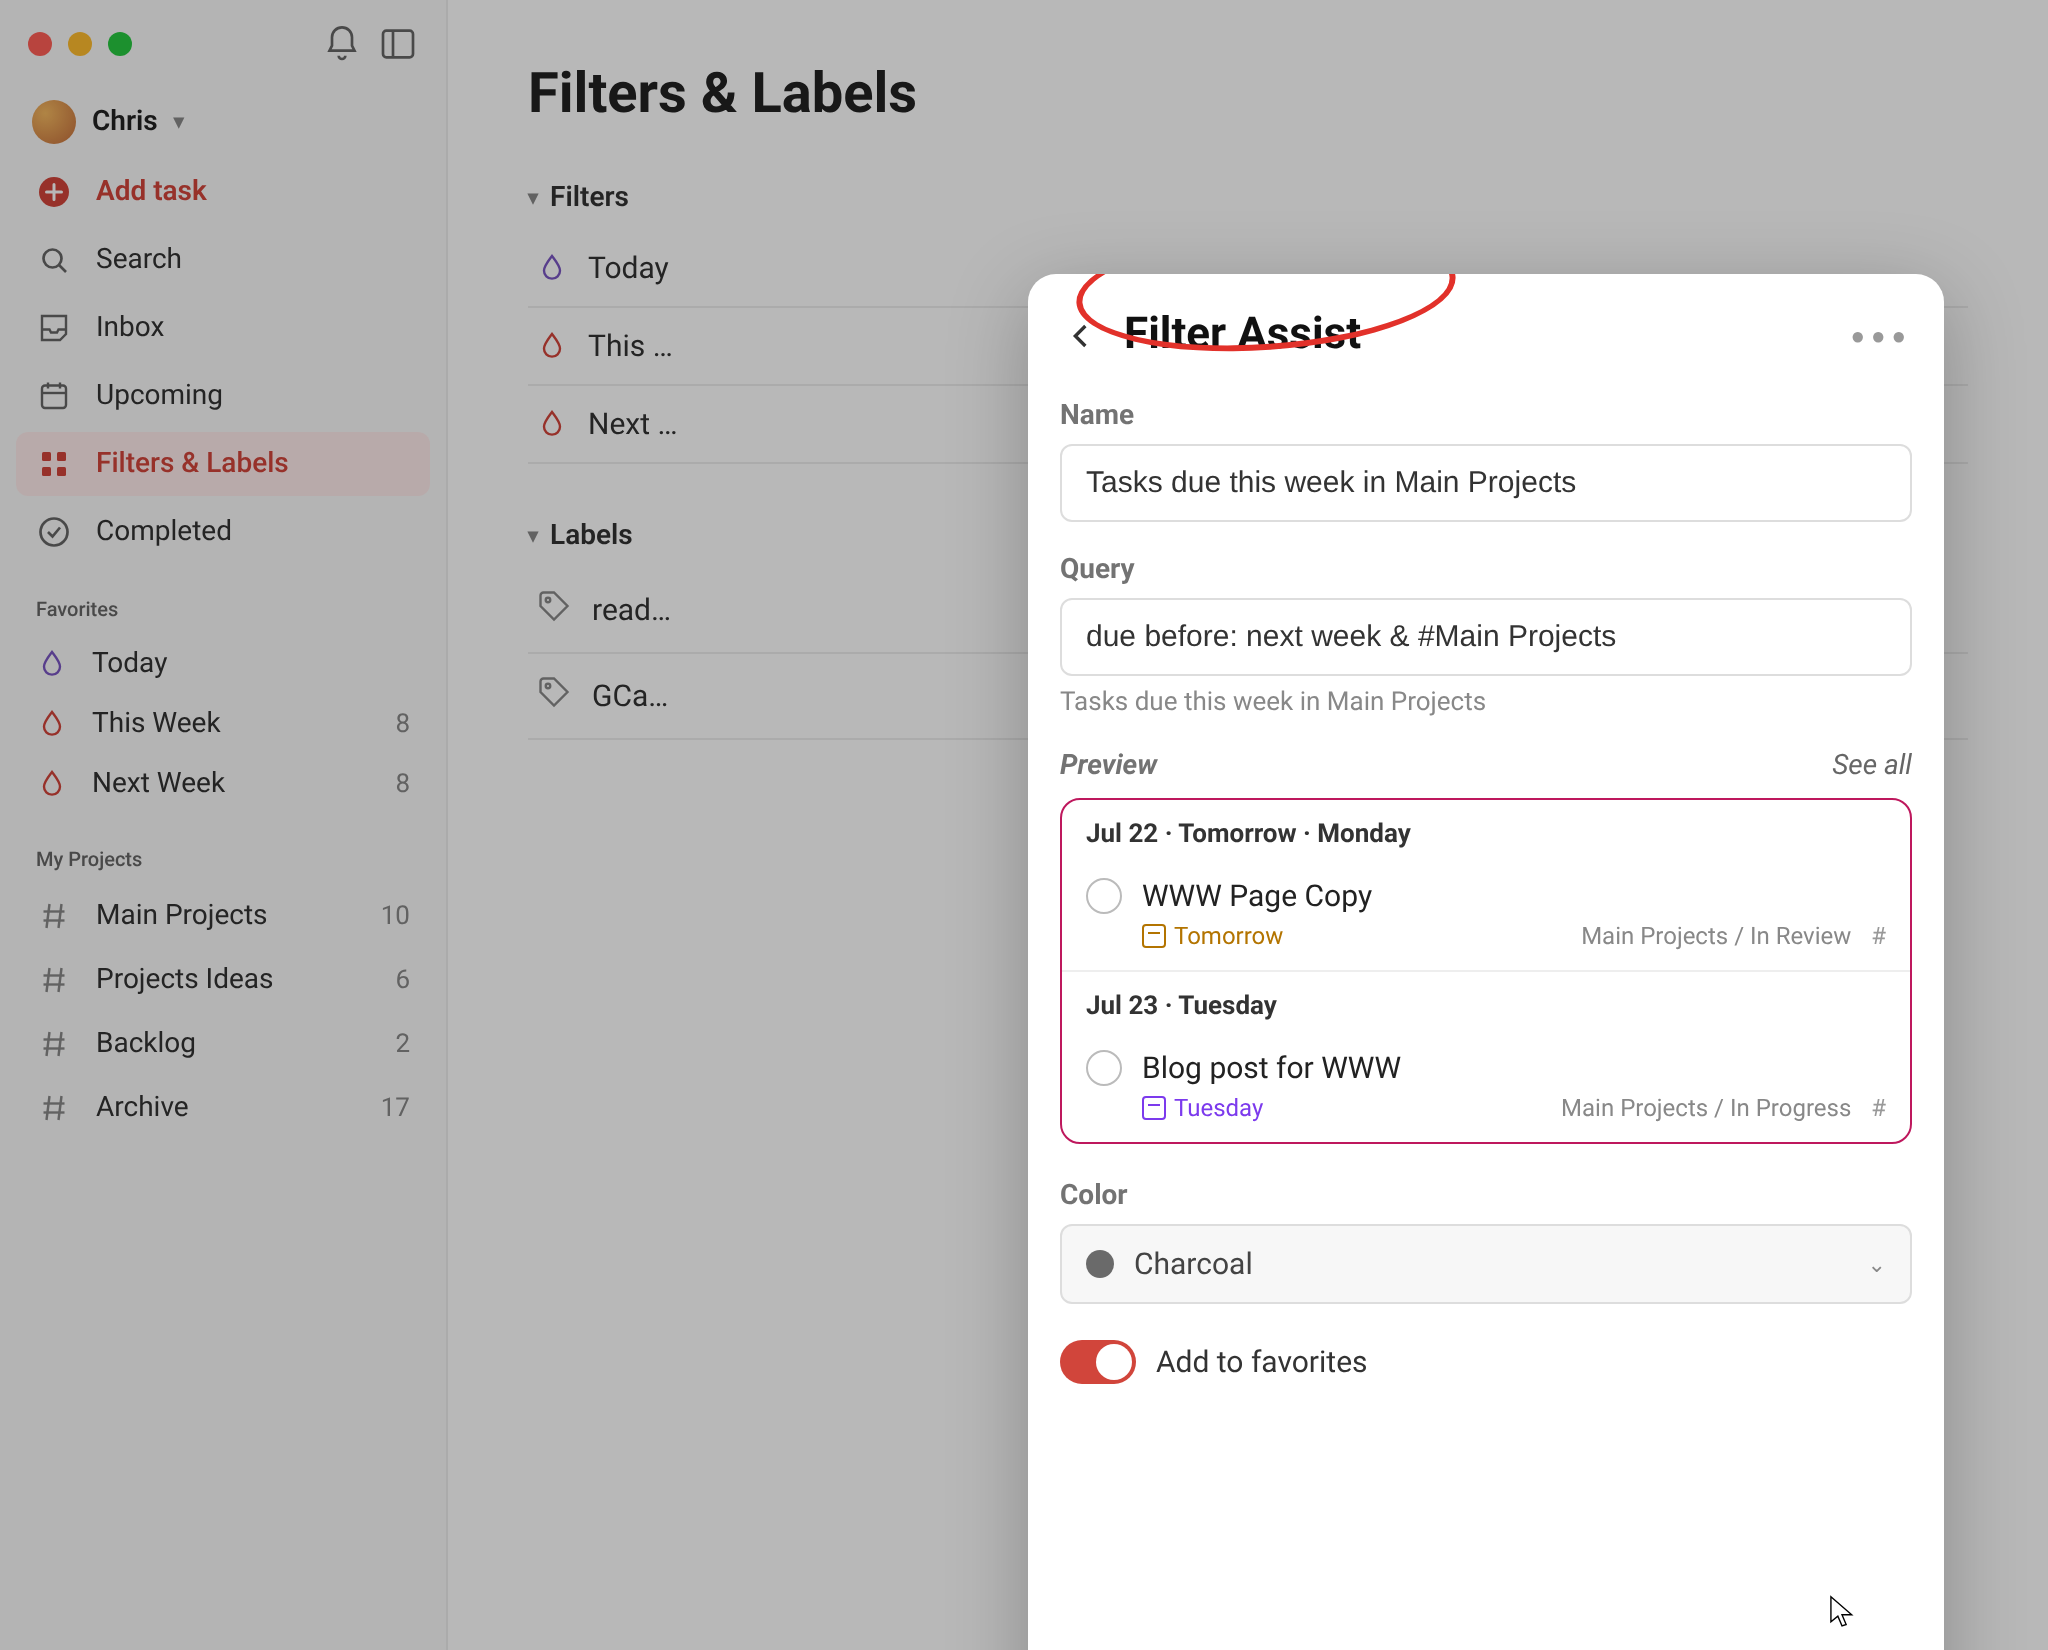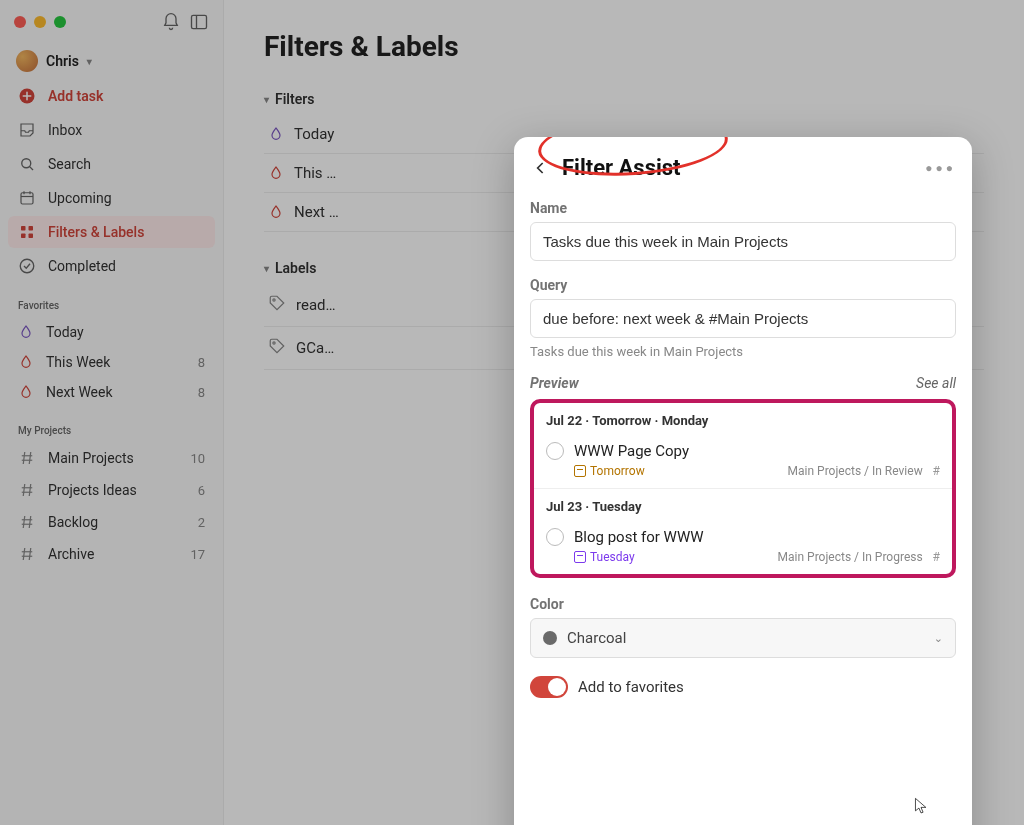--- a/index.html
+++ b/index.html
@@ -79,21 +79,21 @@
   pointer-events: none;
 }
 .modal-body { padding: 0 16px; flex: 1; overflow: auto;}
 .field-label { font-size: 14px; font-weight: 700; color: #737373; margin: 10px 0 6px 0;}
 .text-input {
   width: 100%; border: 1px solid #ddd; border-radius: 6px; padding: 10px 12px; font-size: 15px; color: #333;
 }
 .hint { font-size: 13px; color: #888; margin-top: 6px;}
 .preview-head { display: flex; align-items: center; justify-content: space-between; margin-top: 16px; font-style: italic; }
 .see-all { font-size: 14px; color: #666; }
-.preview-box { border: 4px solid #be185d; border-radius: 10px; margin-top: 8px; overflow: hidden;}
+.preview-box { border: 1px solid #be185d; border-radius: 10px; margin-top: 8px; overflow: hidden;}
 .date-head { font-size: 13px; font-weight: 700; color: #333; padding: 10px 12px 6px 12px;}
 .task-row { padding: 8px 12px 10px 12px; border-bottom: 1px solid #eee;}
 .task-row:last-child { border-bottom: none;}
 .task-top { display: flex; align-items: flex-start; gap: 10px;}
 .task-check { width: 18px; height: 18px; border: 1.5px solid #bbb; border-radius: 50%;}
 .task-title { font-size: 15px; color: #222; }
 .task-bottom { display: flex; align-items: center; gap: 6px; padding-left: 28px; margin-top: 4px;}
 .due-chip { font-size: 12px; color: #b37400; display: flex; align-items: center; gap: 4px;}
 .due-chip.purple { color: #7c3aed;}
 .chip-icon { width: 12px; height: 12px; border: 1.5px solid currentColor; border-radius: 2px; position: relative;}
@@ -155,36 +155,36 @@
         <svg viewBox="0 0 24 24">
             <circle cx="12" cy="12" r="10" fill="#d1453b"></circle>
             <path d="M12 7v10M7 12h10" stroke="#fff" stroke-width="2" stroke-linecap="round"></path>
           </svg>
       </span>
       <span>Add task</span>
     </div>
 
     <div class="sb-item">
       <span class="sb-icon">
+        <svg viewBox="0 0 24 24" fill="none" stroke="#666" stroke-width="1.8">
+            <circle cx="11" cy="11" r="6"></circle>
+            <line x1="20" y1="20" x2="15.5" y2="15.5"></line>
+          </svg>
+      </span>
+      <span>Search</span>
+    </div>
+
+    <div class="sb-item">
+      <span class="sb-icon">
         <svg viewBox="0 0 24 24" fill="none" stroke="#666" stroke-width="1.6">
             <path d="M4 4h16v12l-4 4H4z"></path>
             <path d="M4 13h5l1 2h4l1-2h5"></path>
           </svg>
       </span>
       <span>Inbox</span>
-    </div>
-
-    <div class="sb-item">
-      <span class="sb-icon">
-        <svg viewBox="0 0 24 24" fill="none" stroke="#666" stroke-width="1.8">
-            <circle cx="11" cy="11" r="6"></circle>
-            <line x1="20" y1="20" x2="15.5" y2="15.5"></line>
-          </svg>
-      </span>
-      <span>Search</span>
     </div>
 
     <div class="sb-item">
       <span class="sb-icon">
         <svg viewBox="0 0 24 24" fill="none" stroke="#666" stroke-width="1.6">
             <rect x="4" y="5" width="16" height="15" rx="2"></rect>
             <line x1="4" y1="10" x2="20" y2="10"></line>
             <line x1="8" y1="3" x2="8" y2="7"></line>
             <line x1="16" y1="3" x2="16" y2="7"></line>
           </svg>

